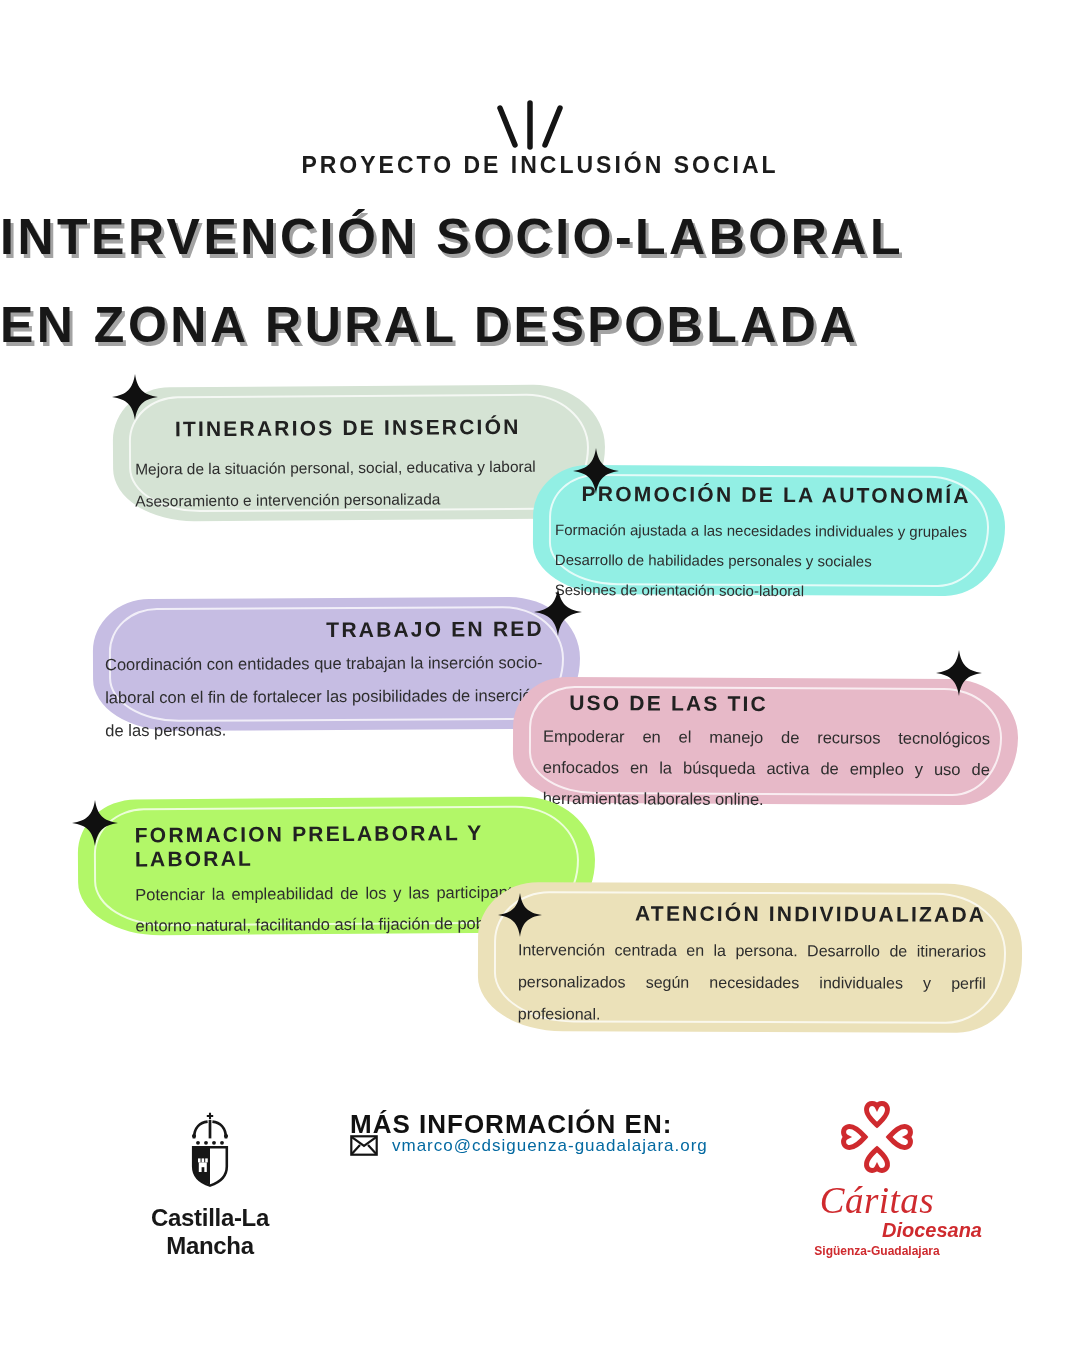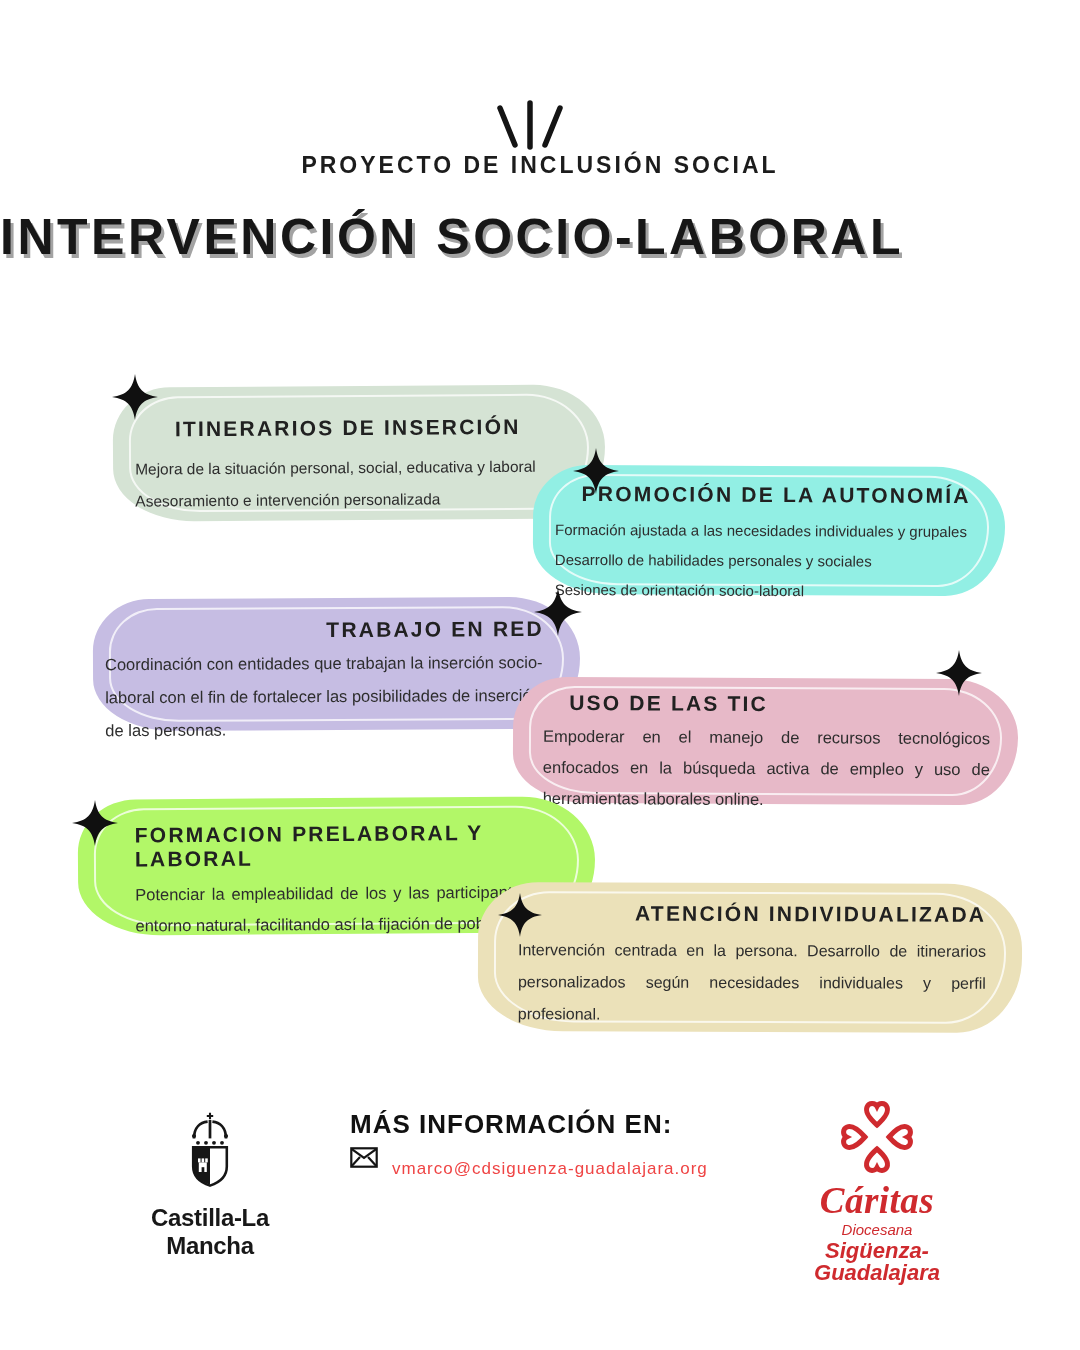--- a/index.html
+++ b/index.html
@@ -64,43 +64,44 @@
   .sp0 { left:112px; top:374px; } .sp1 { left:573px; top:448px; }
   .sp2 { left:534px; top:588px; } .sp3 { left:936px; top:650px; }
   .sp4 { left:72px;  top:800px; } .sp5 { left:498px; top:893px; }
 
   
   .contact-heading { position:absolute; left:350px; top:1109px; margin:0; font-size:26px; font-weight:700; letter-spacing:1px; color:#111; }
   .contact-row { position:absolute; display:flex; align-items:center; }
   .row-phone { left:350px; top:1094px; gap:17px; }
   .row-email { left:350px; top:1135px; gap:14px; }
   .phone-number { font-size:25px; font-weight:700; letter-spacing:1.5px; color:#161616; }
-  .email-text { font-size:17px; letter-spacing:1px; color:#ef4444;margin-top:24px; }
+  .email-text { font-size:17px; letter-spacing:1px; color:#0369a1; }
 
   
   .clm { position:absolute; left:108px; top:1112px; width:204px; text-align:center; }
   .clm-label { font-size:24px; font-weight:700; letter-spacing:-0.3px; color:#181818; margin-top:0px; }
   .caritas { position:absolute; left:772px; top:1096px; width:210px; text-align:center; }
-  .caritas-name { font-family:"Liberation Serif", serif; font-style:italic; font-weight:700; font-size:37px; line-height:38px; letter-spacing:0.5px; }
-  .caritas-sub1 { font-size:15px; font-weight:400; font-style:italic; line-height:20px; }
-  .caritas-sub2 { font-size:22px; font-weight:700; font-style:italic; line-height:22px; }
+  .caritas-name { font-family:"Liberation Serif", serif; font-style:italic; font-weight:400; font-size:37px; line-height:38px; letter-spacing:0.5px; }
+  .caritas-sub1 { font-size:20px; font-weight:700; font-style:italic; line-height:20px;text-align:right; }
+  .caritas-sub2 { font-size:12px; font-weight:700; line-height:22px; }
 </style>
 </head>
 <body>
 
 <div class="poster">
 
   <svg class="rays" width="84" height="52" viewBox="0 0 84 52">
     <line x1="12" y1="8" x2="27" y2="45" stroke="#141414" stroke-width="5.5" stroke-linecap="round"></line>
     <line x1="42" y1="3" x2="42" y2="47" stroke="#141414" stroke-width="5.5" stroke-linecap="round"></line>
     <line x1="72" y1="8" x2="57" y2="45" stroke="#141414" stroke-width="5.5" stroke-linecap="round"></line>
   </svg>
 
   <h3 class="kicker">PROYECTO DE INCLUSIÓN SOCIAL</h3>
   <h1 class="main-title l1">INTERVENCIÓN SOCIO-LABORAL</h1>
+  <h1 class="main-title l2">EN ZONA RURAL DESPOBLADA</h1>
 
   <svg class="sparkle sp0" width="46" height="46" viewBox="0 0 40 40">
       <path d="M20 0 C22 13 27 18 40 20 C27 22 22 27 20 40 C18 27 13 22 0 20 C13 18 18 13 20 0 Z" fill="#101010"></path>
     </svg>
   <svg class="sparkle sp1" width="46" height="46" viewBox="0 0 40 40">
       <path d="M20 0 C22 13 27 18 40 20 C27 22 22 27 20 40 C18 27 13 22 0 20 C13 18 18 13 20 0 Z" fill="#101010"></path>
     </svg>
   <svg class="sparkle sp2" width="48" height="48" viewBox="0 0 40 40">
       <path d="M20 0 C22 13 27 18 40 20 C27 22 22 27 20 40 C18 27 13 22 0 20 C13 18 18 13 20 0 Z" fill="#101010"></path>
     </svg>

